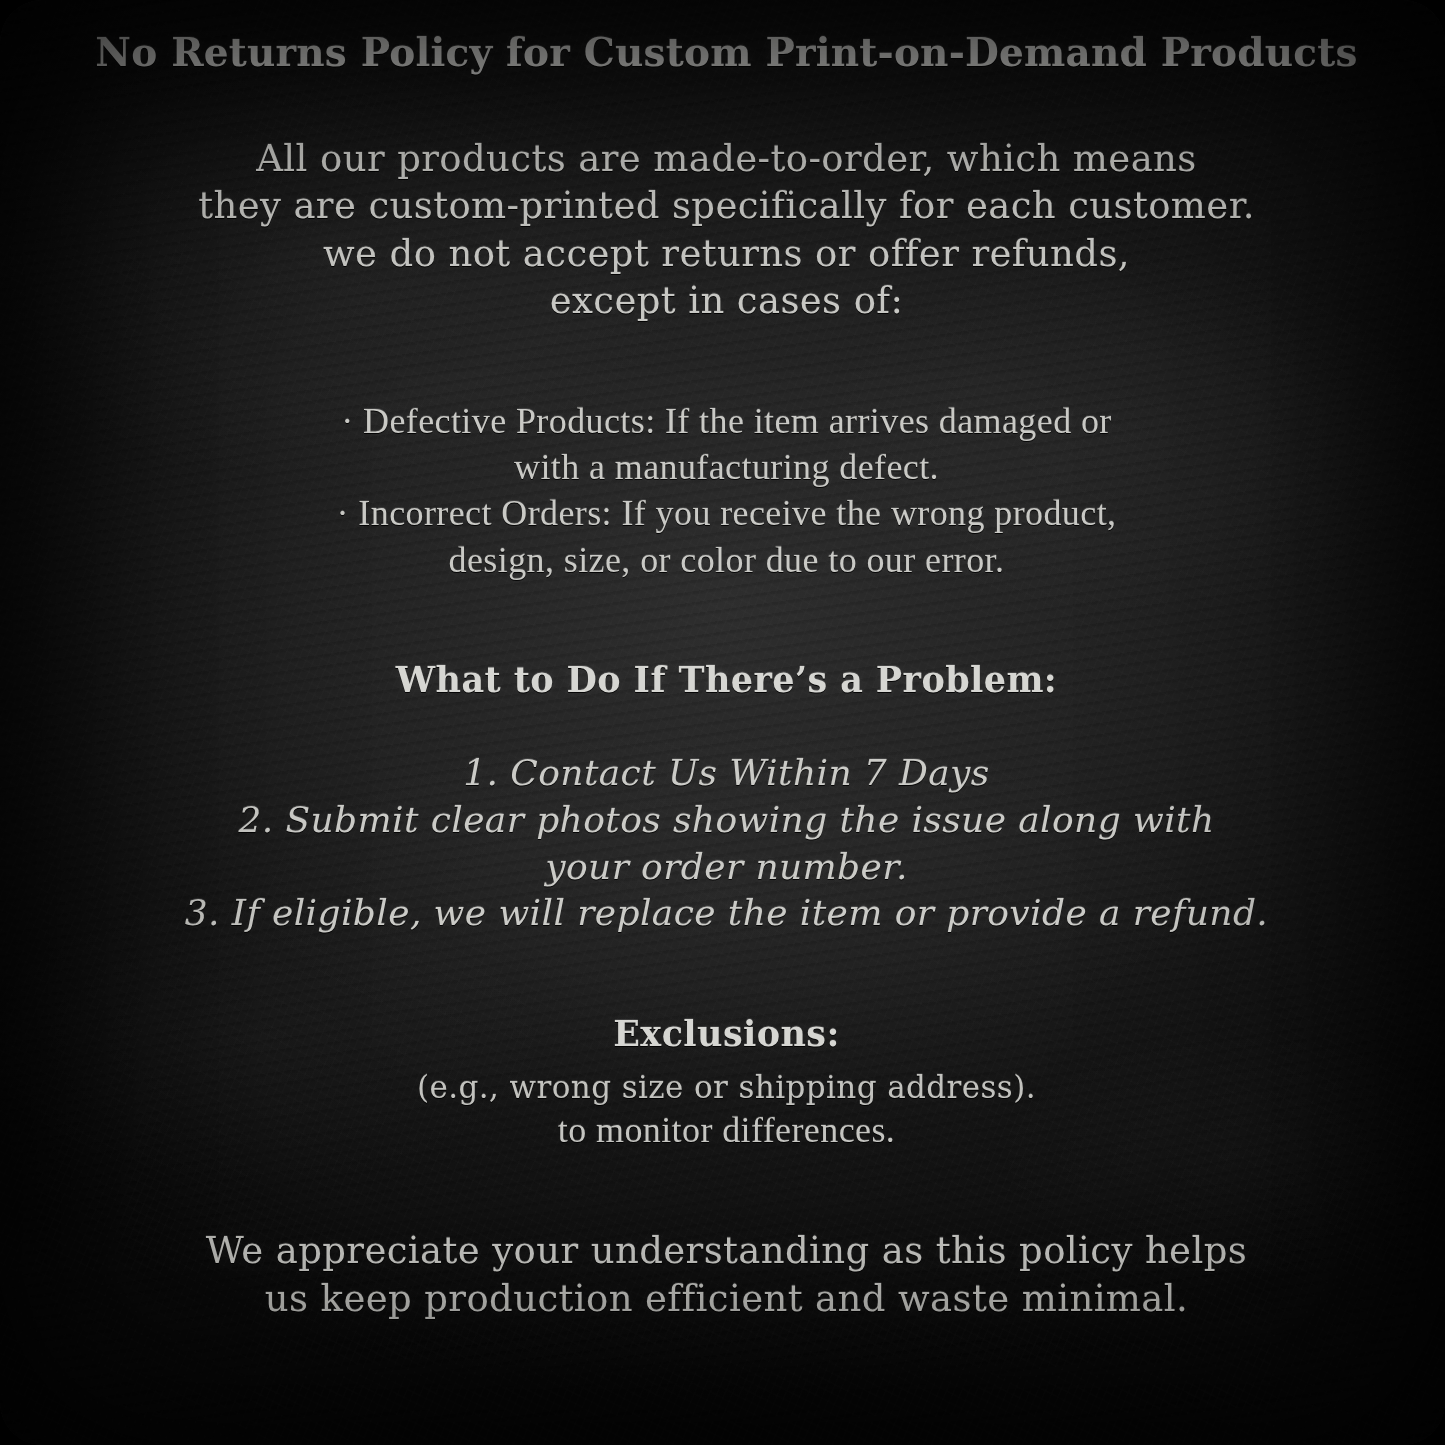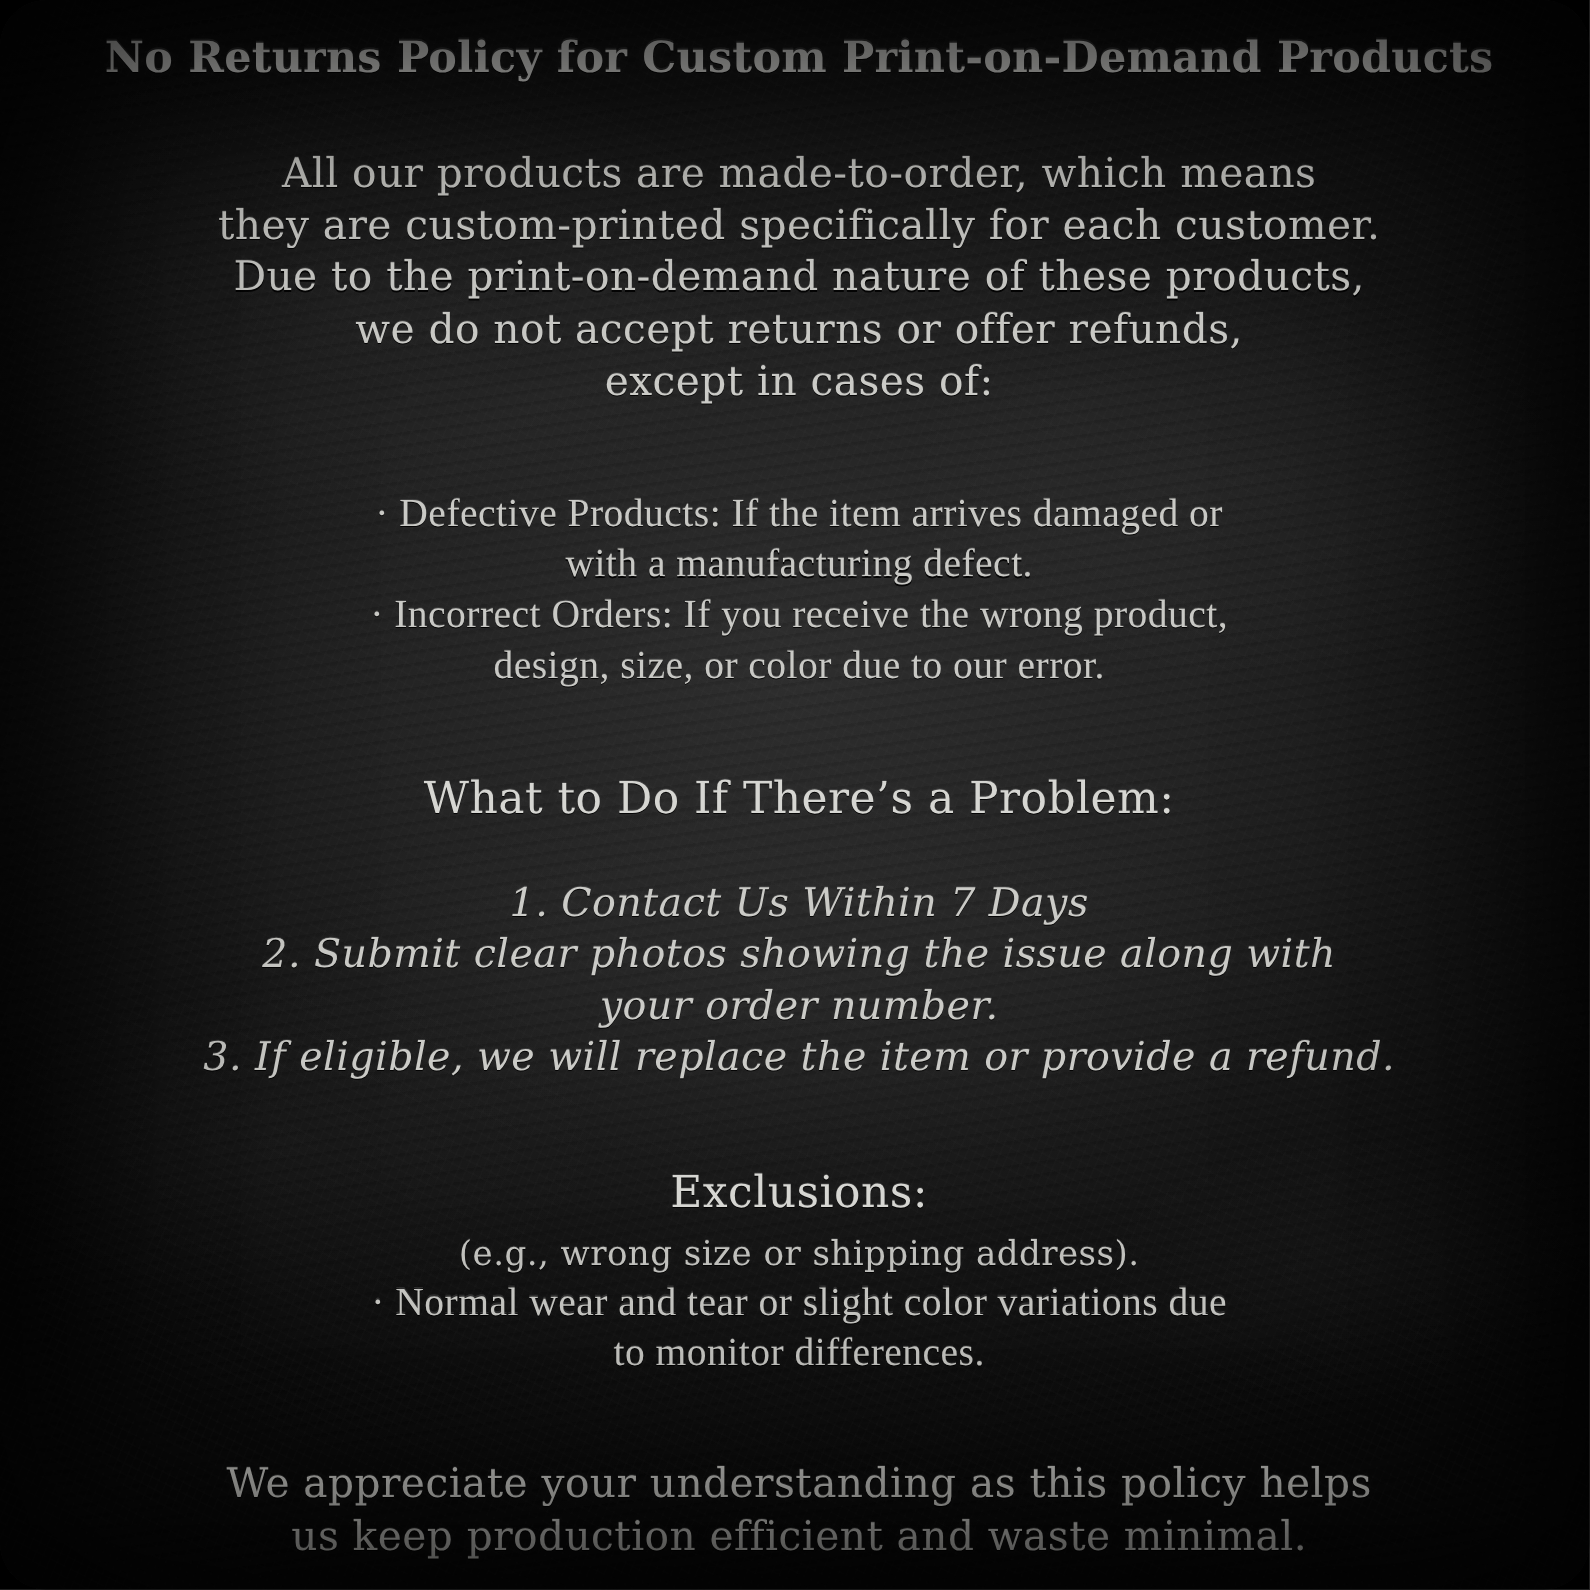--- a/index.html
+++ b/index.html
@@ -97,22 +97,22 @@
   }
 
   .bullet-line {
     font-size: 36px;
     color: #c9c9c5;
     line-height: 1.28;
     font-family: Liberation Serif, serif;
   }
 
   .heading {
-    font-size: 40px;
-    font-weight: 400;
+    font-size: 35px;
+    font-weight: 700;
     color: #d6d6d2;
     line-height: 1.3;
   }
 
   .step-line {
     font-size: 36px;
     color: #cbcbc7;
     line-height: 1.3;
     font-style: italic;
   }
@@ -142,21 +142,20 @@
   <div class="grain2"></div>
 
   <div class="content">
 
     <div class="line title">No Returns Policy for Custom Print-on-Demand Products</div>
 
     <div class="gap-l"></div>
 
     <div class="line body-line">All our products are made-to-order, which means</div>
     <div class="line body-line">they are custom-printed specifically for each customer.</div>
-    <div class="line body-line">Due to the print-on-demand nature of these products,</div>
     <div class="line body-line">we do not accept returns or offer refunds,</div>
     <div class="line body-line">except in cases of:</div>
 
     <div class="gap-xl"></div>
 
     <div class="line bullet-line">· Defective Products: If the item arrives damaged or</div>
     <div class="line bullet-line">with a manufacturing defect.</div>
     <div class="line bullet-line">· Incorrect Orders: If you receive the wrong product,</div>
     <div class="line bullet-line">design, size, or color due to our error.</div>
 
@@ -171,21 +170,20 @@
     <div class="line step-line">your order number.</div>
     <div class="line step-line">3. If eligible, we will replace the item or provide a refund.</div>
 
     <div class="gap-xl"></div>
 
     <div class="line heading">Exclusions:</div>
 
     <div class="gap-xs"></div>
 
     <div class="line small-line">(e.g., wrong size or shipping address).</div>
-    <div class="line bullet-line">· Normal wear and tear or slight color variations due</div>
     <div class="line bullet-line">to monitor differences.</div>
 
     <div class="gap-xl"></div>
 
     <div class="line closing">We appreciate your understanding as this policy helps</div>
     <div class="line closing">us keep production efficient and waste minimal.</div>
 
   </div>
 
   <div class="vignette"></div>

